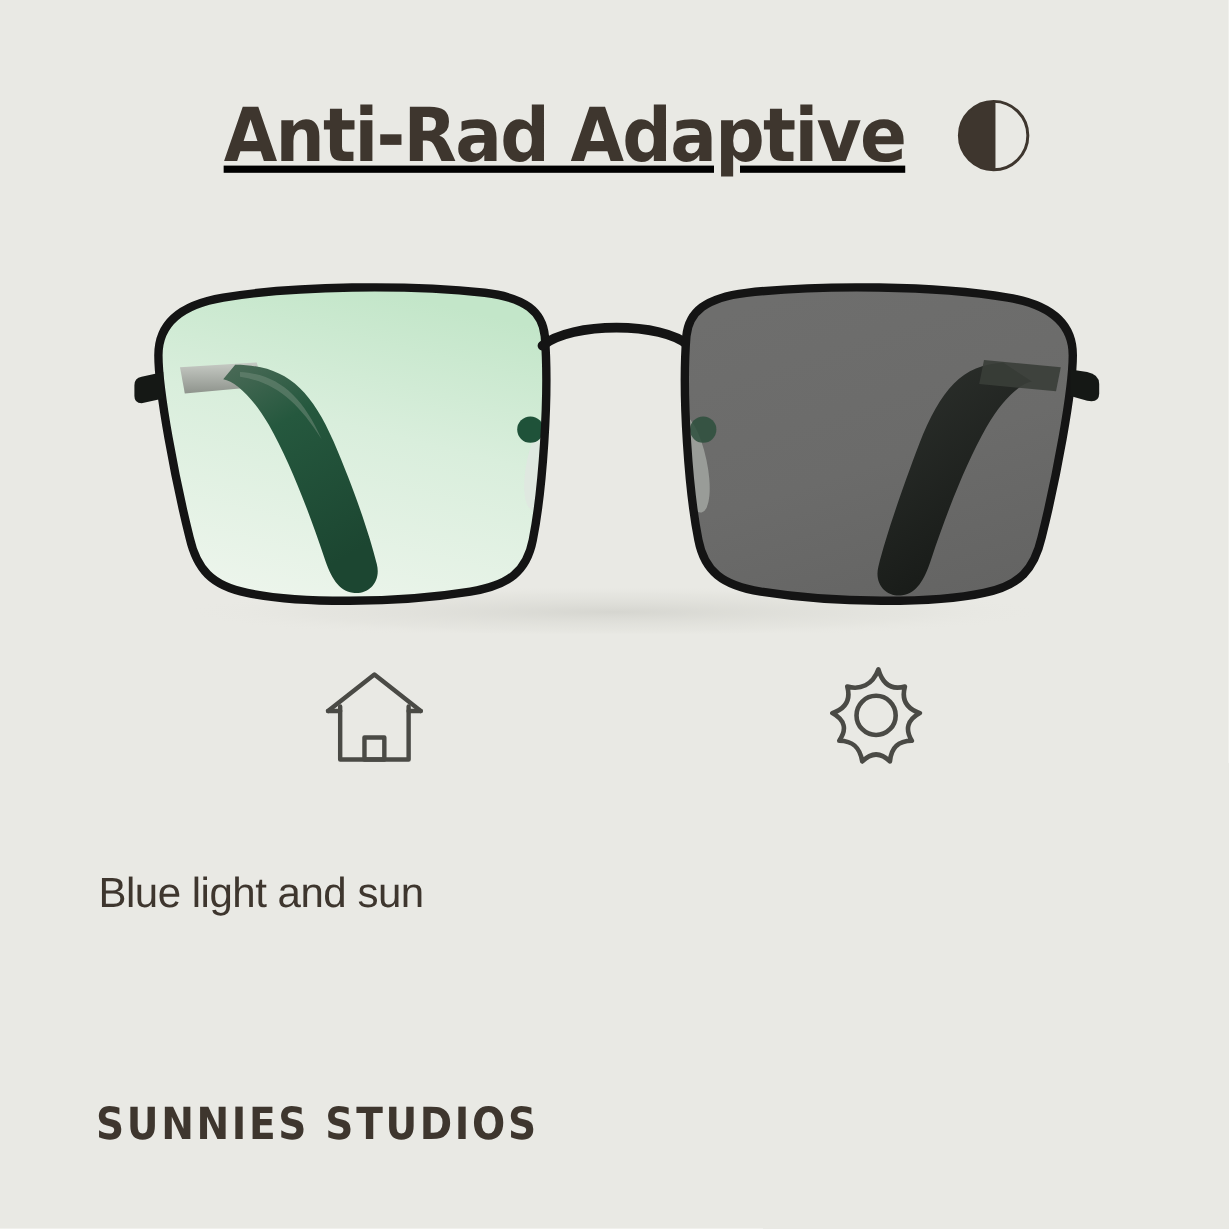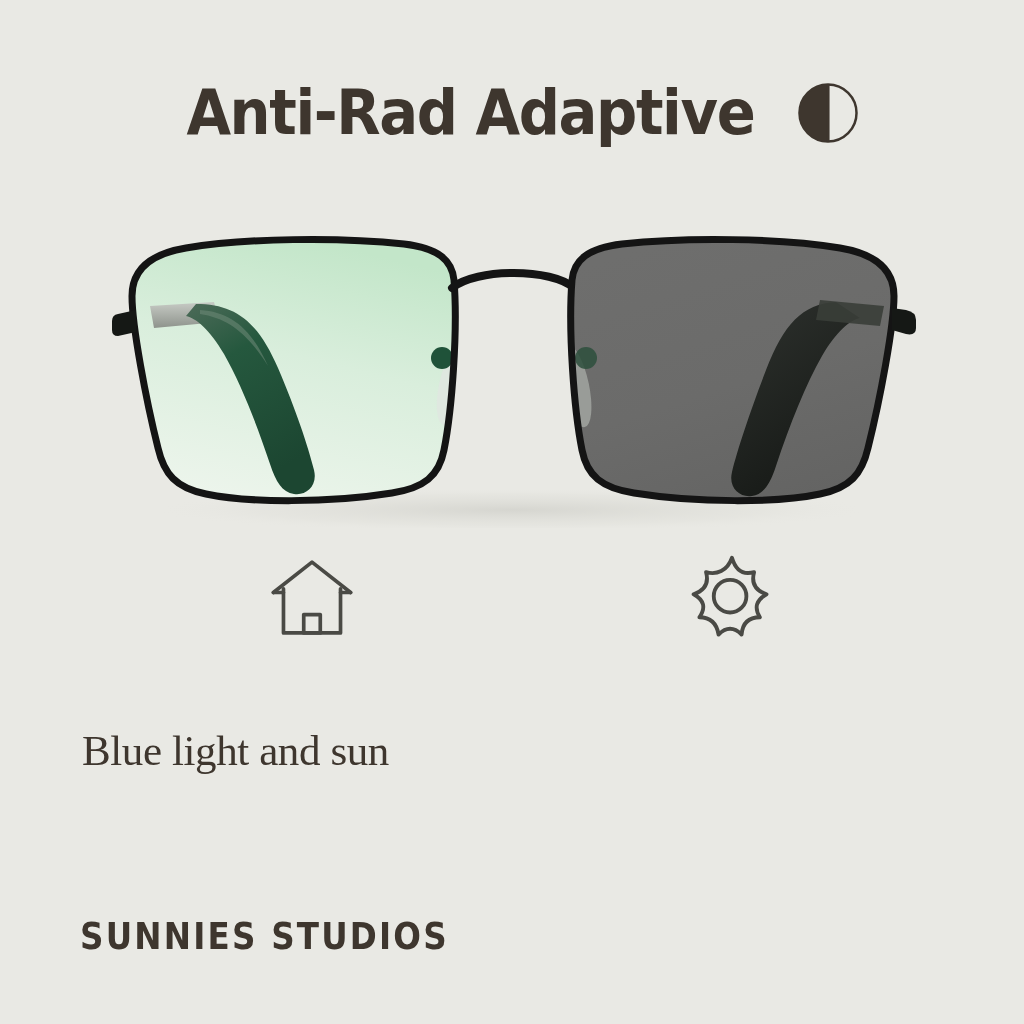--- a/index.html
+++ b/index.html
@@ -16,20 +16,21 @@
 
   
   .headline-row{
     position:absolute;
     left:0; top:82px;
     width:1024px;
     display:flex;
     align-items:center;
     justify-content:center;
     gap:22px;
+    text-decoration:underline;
   }
   .headline{
     font-family:"DejaVu Sans", sans-serif;
     font-weight:bold;
     font-size:62px;
     letter-spacing:-1.5px;
     color:#3E362E;
     transform:scaleX(0.93);
     transform-origin:center;
     white-space:nowrap;
@@ -59,23 +60,23 @@
     top:0;
   }
   .mode-icon.home{ left:266px; }
   .mode-icon.sun { left:684px; }
 
   
   .tagline{
     position:absolute;
     left:82px; top:723px;
     width:520px;
-    font-family:Liberation Serif, serif;
+    font-family:Liberation Sans, sans-serif;
     font-weight:300;
-    font-size:43px;
+    font-size:35px;
     line-height:1.28;
     color:#3E362E;
     letter-spacing:-0.4px;
   }
   .tagline .line{ display:block; }
 
   
   .brand{
     position:absolute;
     left:80px; top:918px;

